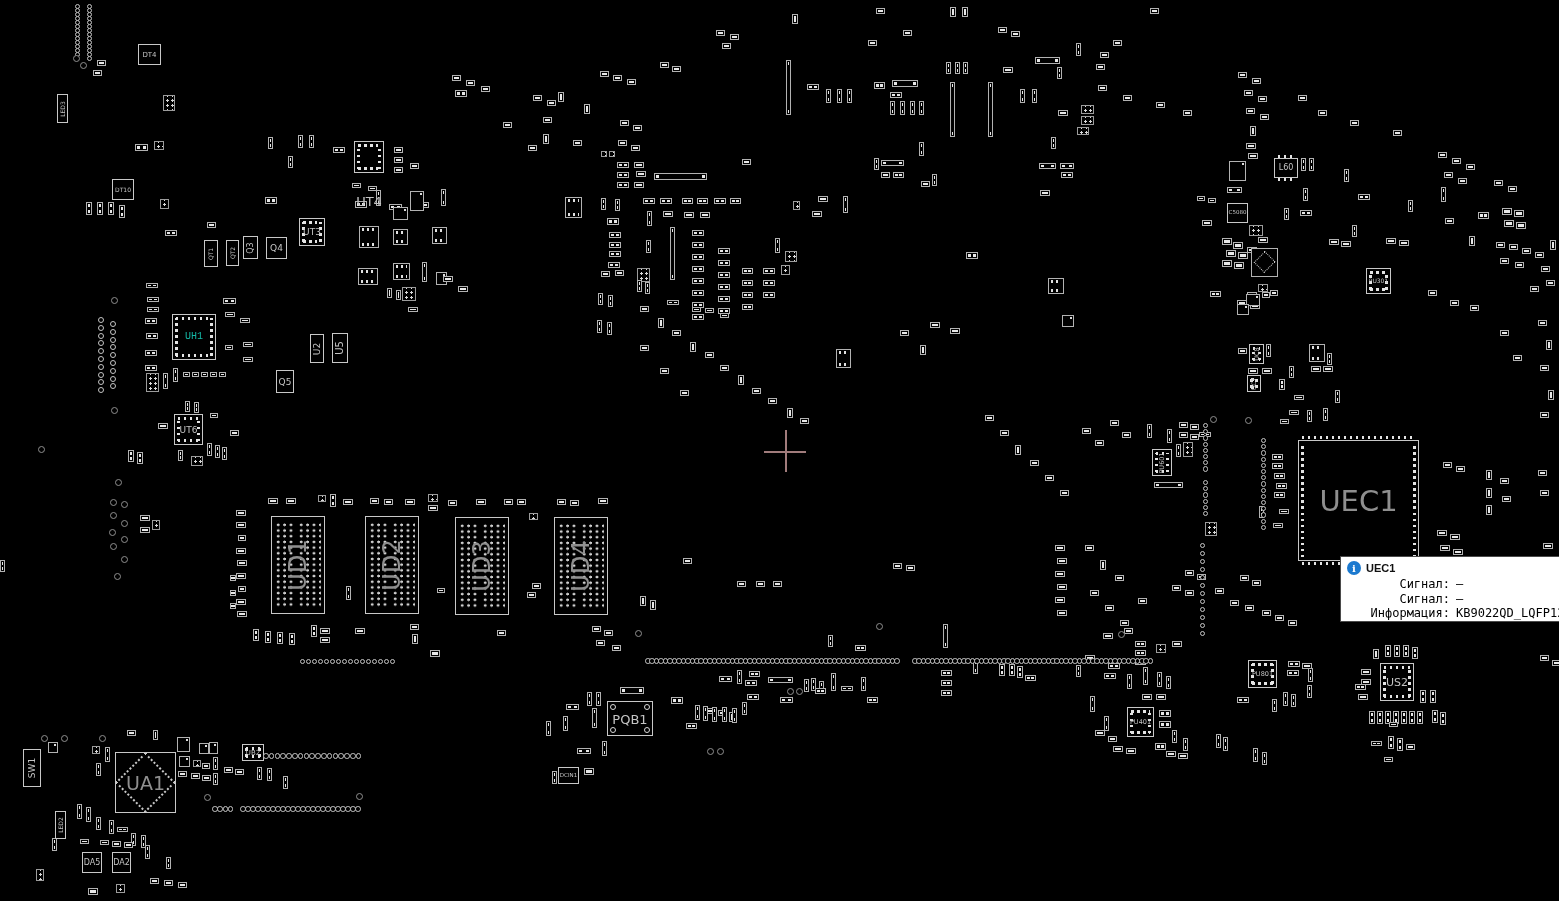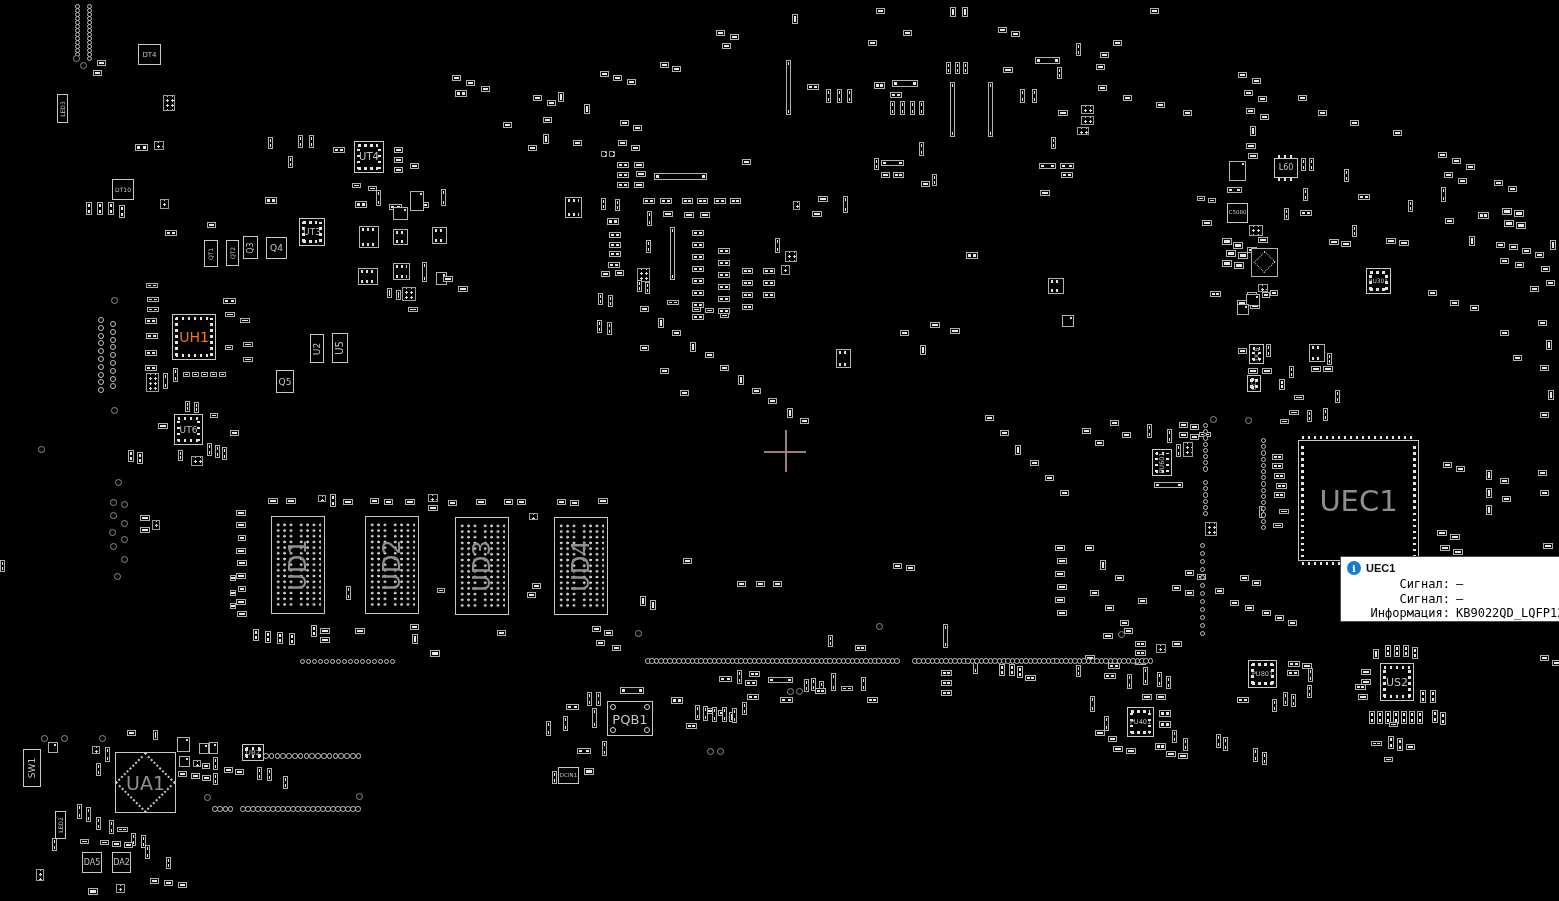--- a/index.html
+++ b/index.html
@@ -730,21 +730,21 @@
       <span class="clabel rot" style="font-size: 6px;">LED3</span>
     </div>
     <div class="comp box" style="left: 112px; top: 179px; width: 22px; height: 21px;">
       <span class="clabel" style="font-size: 6px;">DT10</span>
     </div>
     <div class="comp qfn" style="left: 354px; top: 141px; width: 30px; height: 32px;">
       <div class="pt"></div>
       <div class="pb"></div>
       <div class="pl"></div>
       <div class="pr"></div>
-      <span class="clabel" style="font-size: 10px;">UT4</span>
+      <span class="clabel" style="font-size: 13px; margin-top: 44px;">UT4</span>
     </div>
     <div class="comp qfn" style="left: 299px; top: 218px; width: 26px; height: 28px;">
       <div class="pt"></div>
       <div class="pb"></div>
       <div class="pl"></div>
       <div class="pr"></div>
       <span class="clabel" style="font-size: 9px;">UT3</span>
     </div>
     <div class="comp box" style="left: 204px; top: 240px; width: 14px; height: 27px;">
       <span class="clabel rot" style="font-size: 6px;">QT1</span>
@@ -756,21 +756,21 @@
       <span class="clabel rot" style="font-size: 8px;">Q3</span>
     </div>
     <div class="comp box" style="left: 266px; top: 237px; width: 21px; height: 22px;">
       <span class="clabel" style="font-size: 9px;">Q4</span>
     </div>
     <div class="comp qfn" style="left: 172px; top: 314px; width: 44px; height: 46px;">
       <div class="pt"></div>
       <div class="pb"></div>
       <div class="pl"></div>
       <div class="pr"></div>
-      <span class="clabel" style="font-size: 14px; color: #f97316;">UH1</span>
+      <span class="clabel" style="font-size: 10px; color: #14b8a6; font-family: Liberation Mono, monospace;">UH1</span>
     </div>
     <div class="comp box" style="left: 310px; top: 334px; width: 14px; height: 29px;">
       <span class="clabel rot" style="font-size: 9px;">U2</span>
     </div>
     <div class="comp box" style="left: 332px; top: 333px; width: 16px; height: 30px;">
       <span class="clabel rot" style="font-size: 10px;">U5</span>
     </div>
     <div class="comp box" style="left: 276px; top: 370px; width: 18px; height: 23px;">
       <span class="clabel" style="font-size: 9px;">Q5</span>
     </div>

